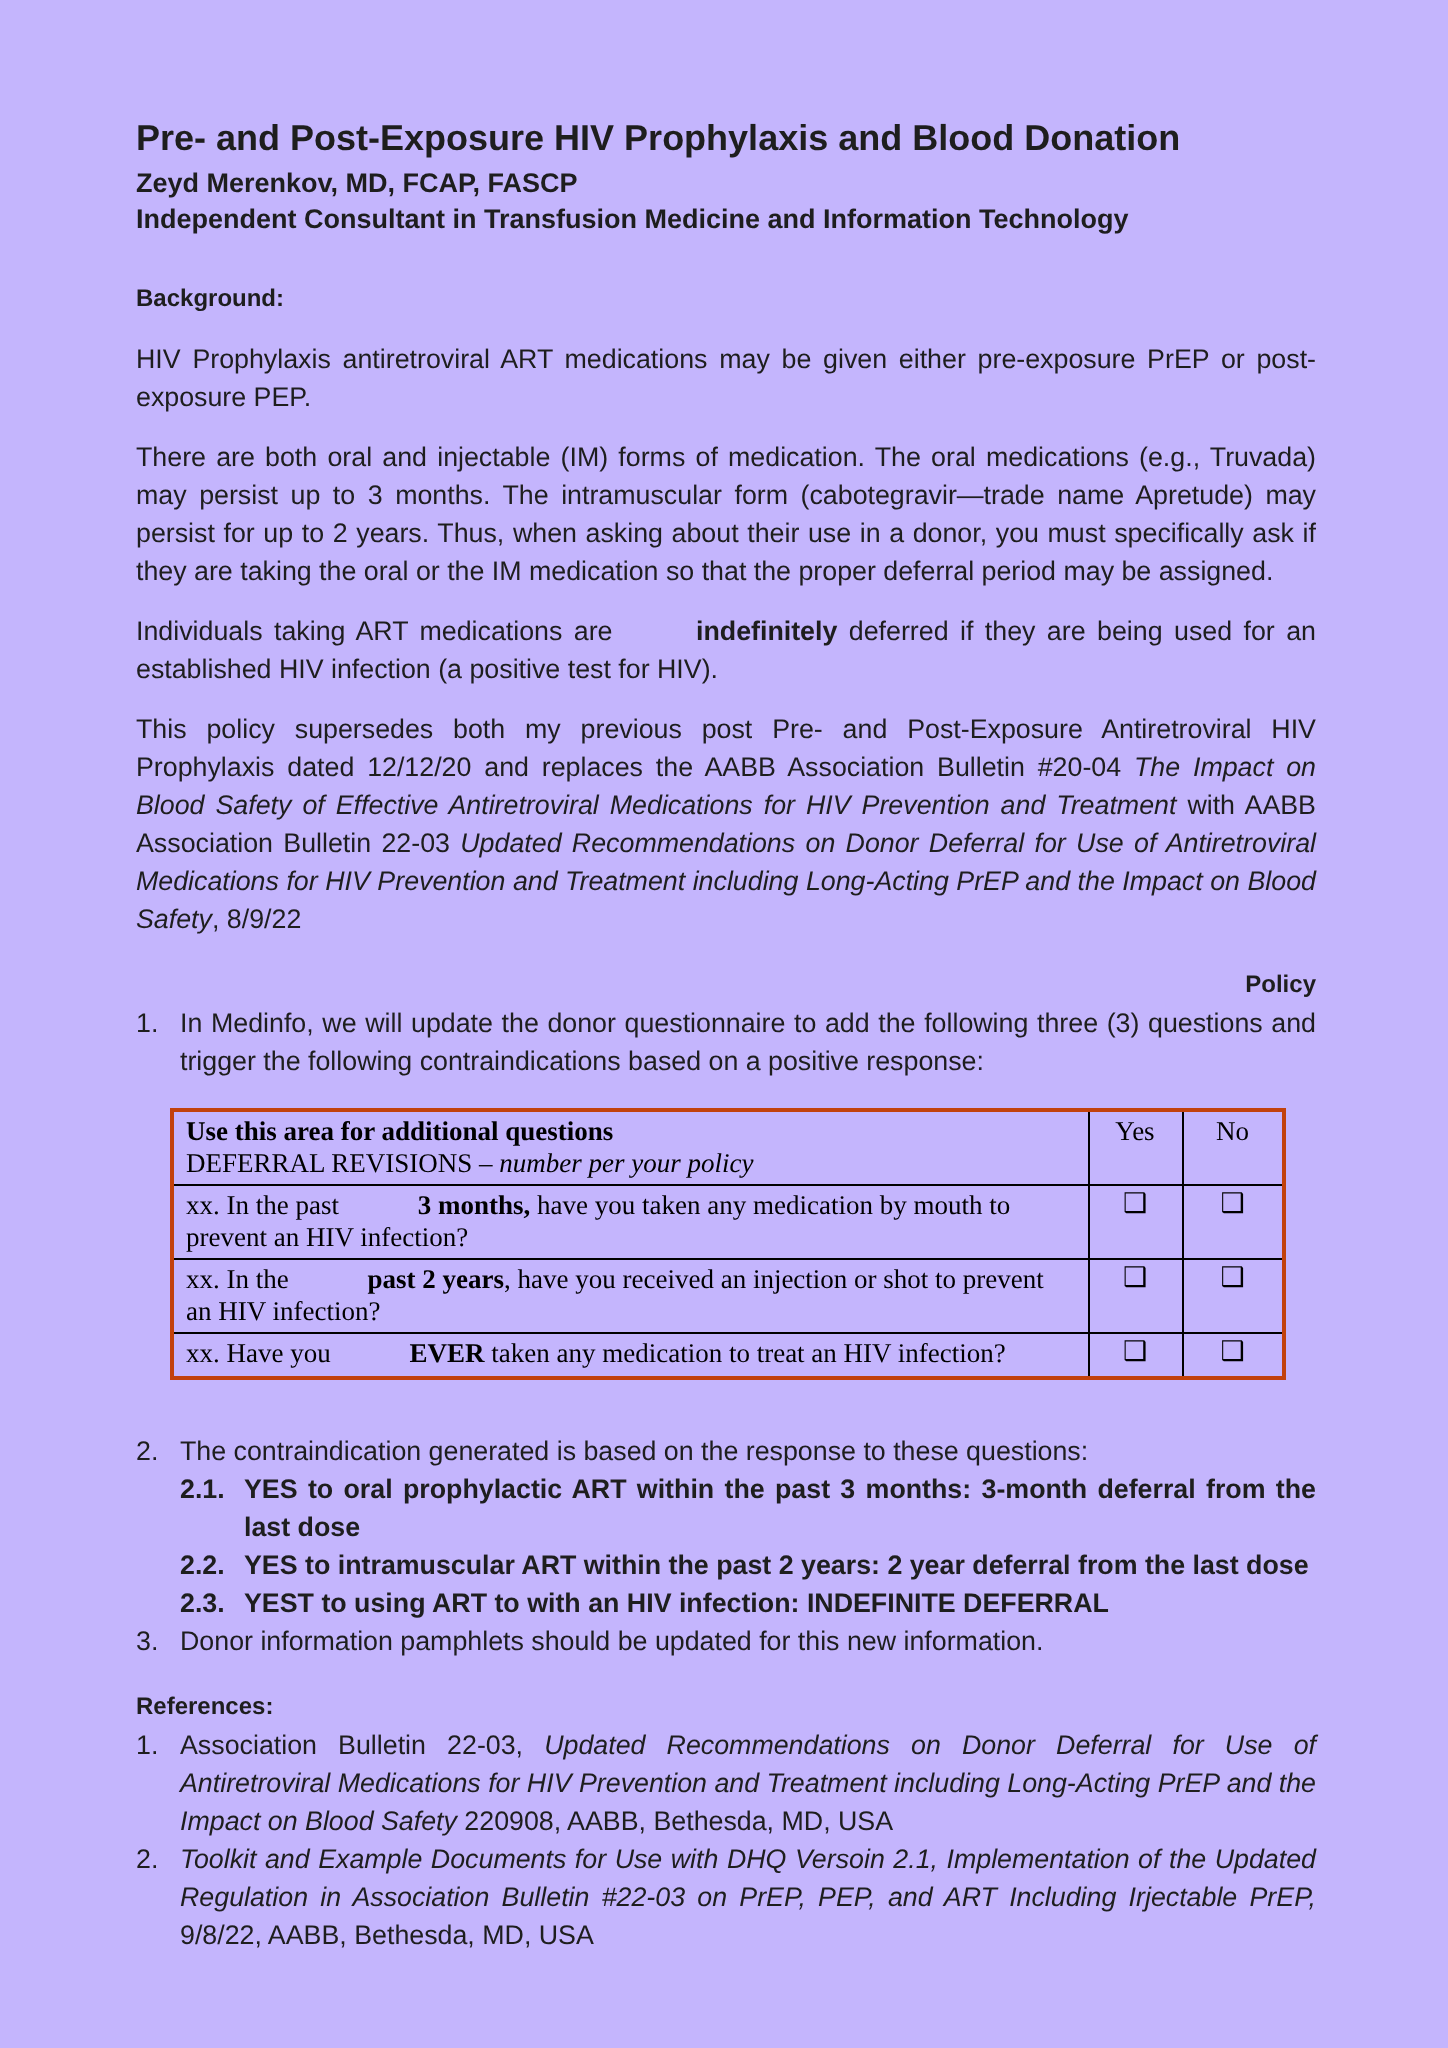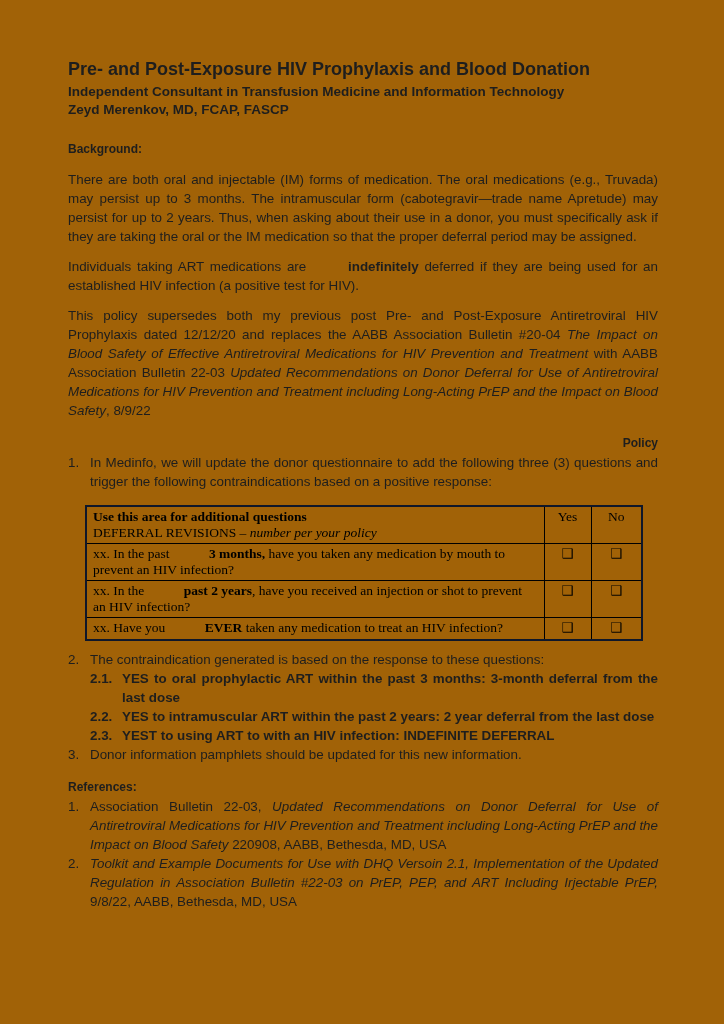--- a/index.html
+++ b/index.html
@@ -6,21 +6,21 @@
   body{
     width:724px;height:1024px;overflow:hidden;
     font-family:"Liberation Sans","DejaVu Sans",sans-serif;
     color:#1e1e1e;
     -webkit-font-smoothing:antialiased;
   }
   .page{
     box-sizing:border-box;
     width:724px;height:1024px;
     padding:58px 66px 0 68px;
-    background:#a16207;
+    background:#c4b5fd;
   }
   .b{font-weight:bold;padding-left:36px;}
   .i{font-style:italic;}
 
   .doc-title{
     font-size:18px;line-height:23px;font-weight:bold;margin:0 0 2px 0;
   }
   .byline{
     font-size:13.5px;line-height:18px;font-weight:bold;margin:0;
   }
@@ -41,24 +41,24 @@
   .li .litext{flex:1;text-align:justify;}
   .subli{
     display:flex;font-size:13.4px;line-height:19px;font-weight:bold;margin:0 0 0 22px;
   }
   .subli .num{flex:0 0 32px;}
   .subli .litext{flex:1;text-align:justify;}
 
   
   table.qtable{
     border-collapse:collapse;table-layout:fixed;
-    margin:14px 0 9px 17px;width:558px;
+    margin:14px 0 26px 17px;width:558px;
     font-family:"Liberation Serif","DejaVu Serif",serif;
     color:#000;
-    border:2px solid #0f172a;
+    border:2px solid #c2410c;
   }
   table.qtable td{
     border:1px solid #000;
     vertical-align:top;
     padding:2px 6px 3px 6px;
     font-size:13.5px;line-height:15.5px;
   }
   td.ycell,td.ncell{
     text-align:center;padding:3px 2px 2px 2px;
   }
@@ -69,25 +69,26 @@
   .thl1{font-weight:bold;}
 
   .refs .li{margin-top:0;}
 </style>
 </head>
 <body>
 
 <div class="page">
 
   <h1 class="doc-title">Pre- and Post-Exposure HIV Prophylaxis and Blood Donation</h1>
+  <p class="byline">Zeyd Merenkov, MD, FCAP, FASCP</p>
   <p class="byline">Independent Consultant in Transfusion Medicine and Information Technology</p>
-  <p class="byline">Zeyd Merenkov, MD, FCAP, FASCP</p>
 
   <div class="section-heading">Background:</div>
 
+  <p class="para"><span>HIV Prophylaxis antiretroviral ART medications may be given either pre-exposure PrEP or post-exposure PEP.</span></p>
   <p class="para"><span>There are both oral and injectable (IM) forms of medication.  The oral medications (e.g., Truvada) may persist up to 3 months.  The intramuscular form (cabotegravir—trade name Apretude) may persist for up to 2 years.  Thus, when asking about their use in a donor, you must specifically ask if they are taking the oral or the IM medication so that the proper deferral period may be assigned.</span></p>
   <p class="para"><span>Individuals taking ART medications are </span><span class="b">indefinitely</span><span> deferred if they are being used for an established HIV infection (a positive test for HIV).</span></p>
   <p class="para"><span>This policy supersedes both my previous post Pre- and Post-Exposure Antiretroviral HIV Prophylaxis dated 12/12/20 and replaces the AABB Association Bulletin #20-04 </span><span class="i">The Impact on Blood Safety of Effective Antiretroviral Medications for HIV Prevention and Treatment</span><span> with AABB Association Bulletin 22-03 </span><span class="i">Updated Recommendations on Donor Deferral for Use of Antiretroviral Medications for HIV Prevention and Treatment including Long-Acting PrEP and the Impact on Blood Safety</span><span>, 8/9/22</span></p>
 
   <div class="section-heading" style="margin-top:14px;text-align:right;">Policy</div>
 
   <div class="li">
     <span class="num">1.</span>
     <div class="litext">In Medinfo, we will update the donor questionnaire to add the following three (3) questions and trigger the following contraindications based on a positive response:</div>
   </div>

